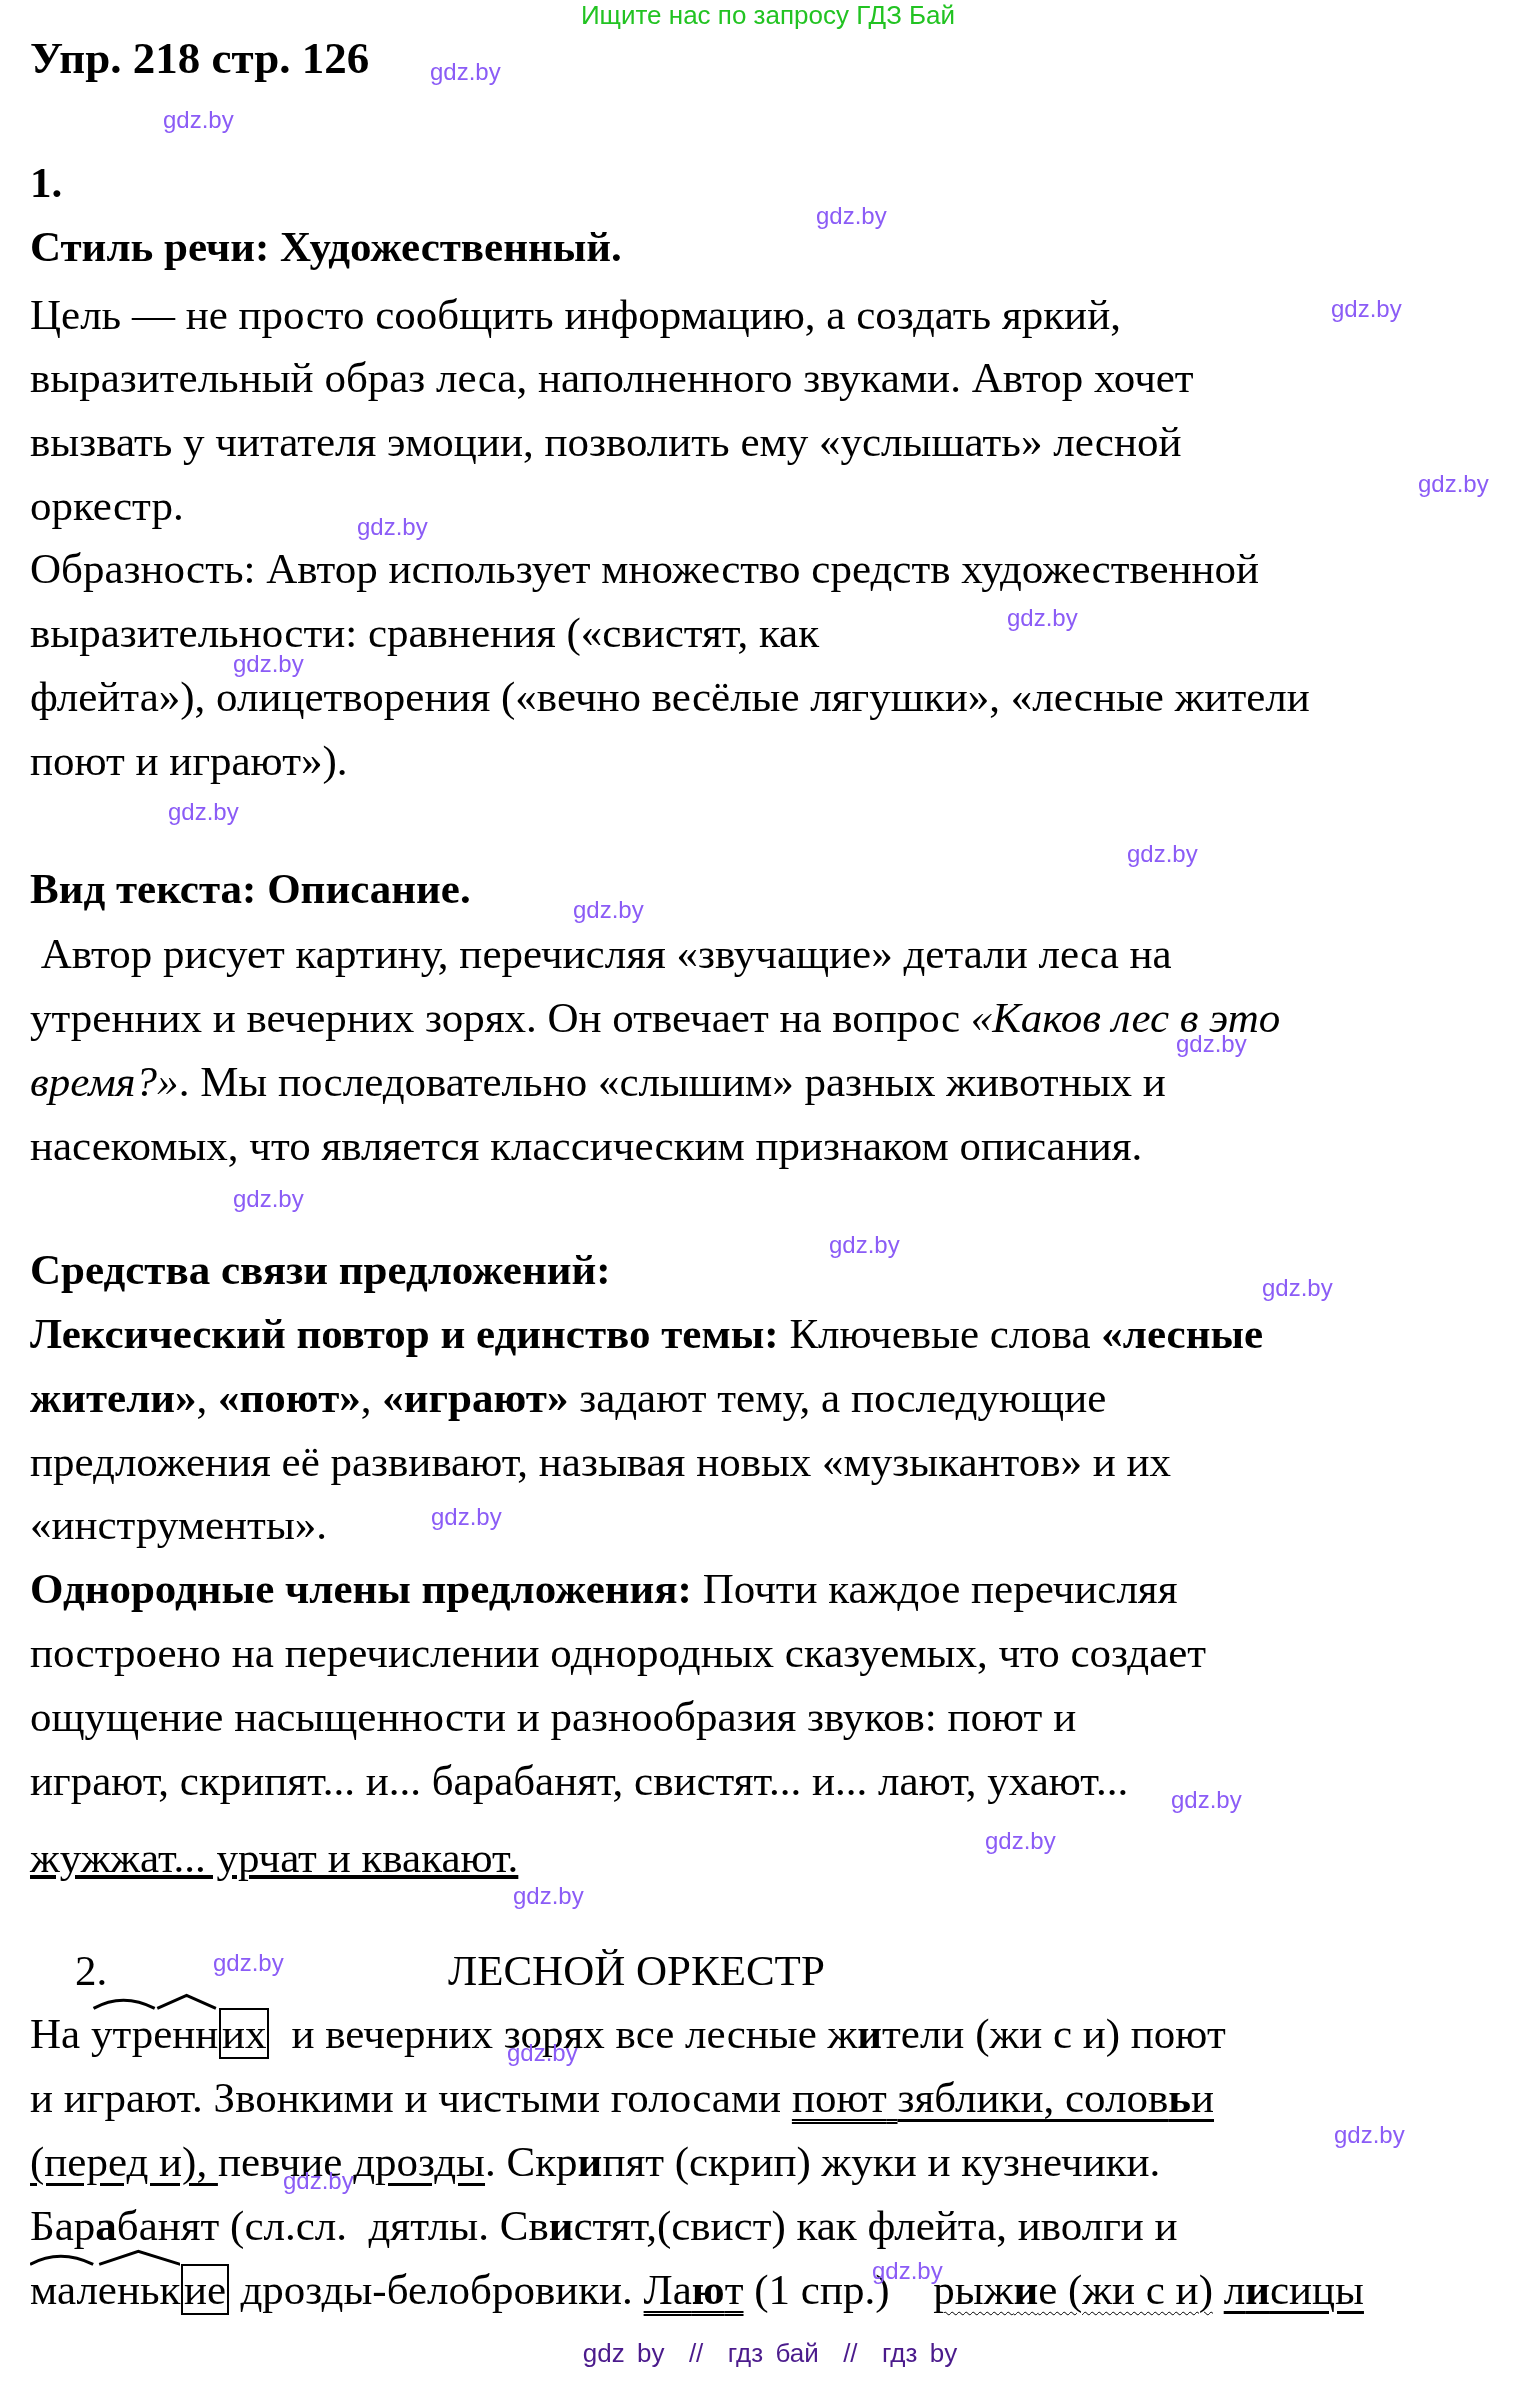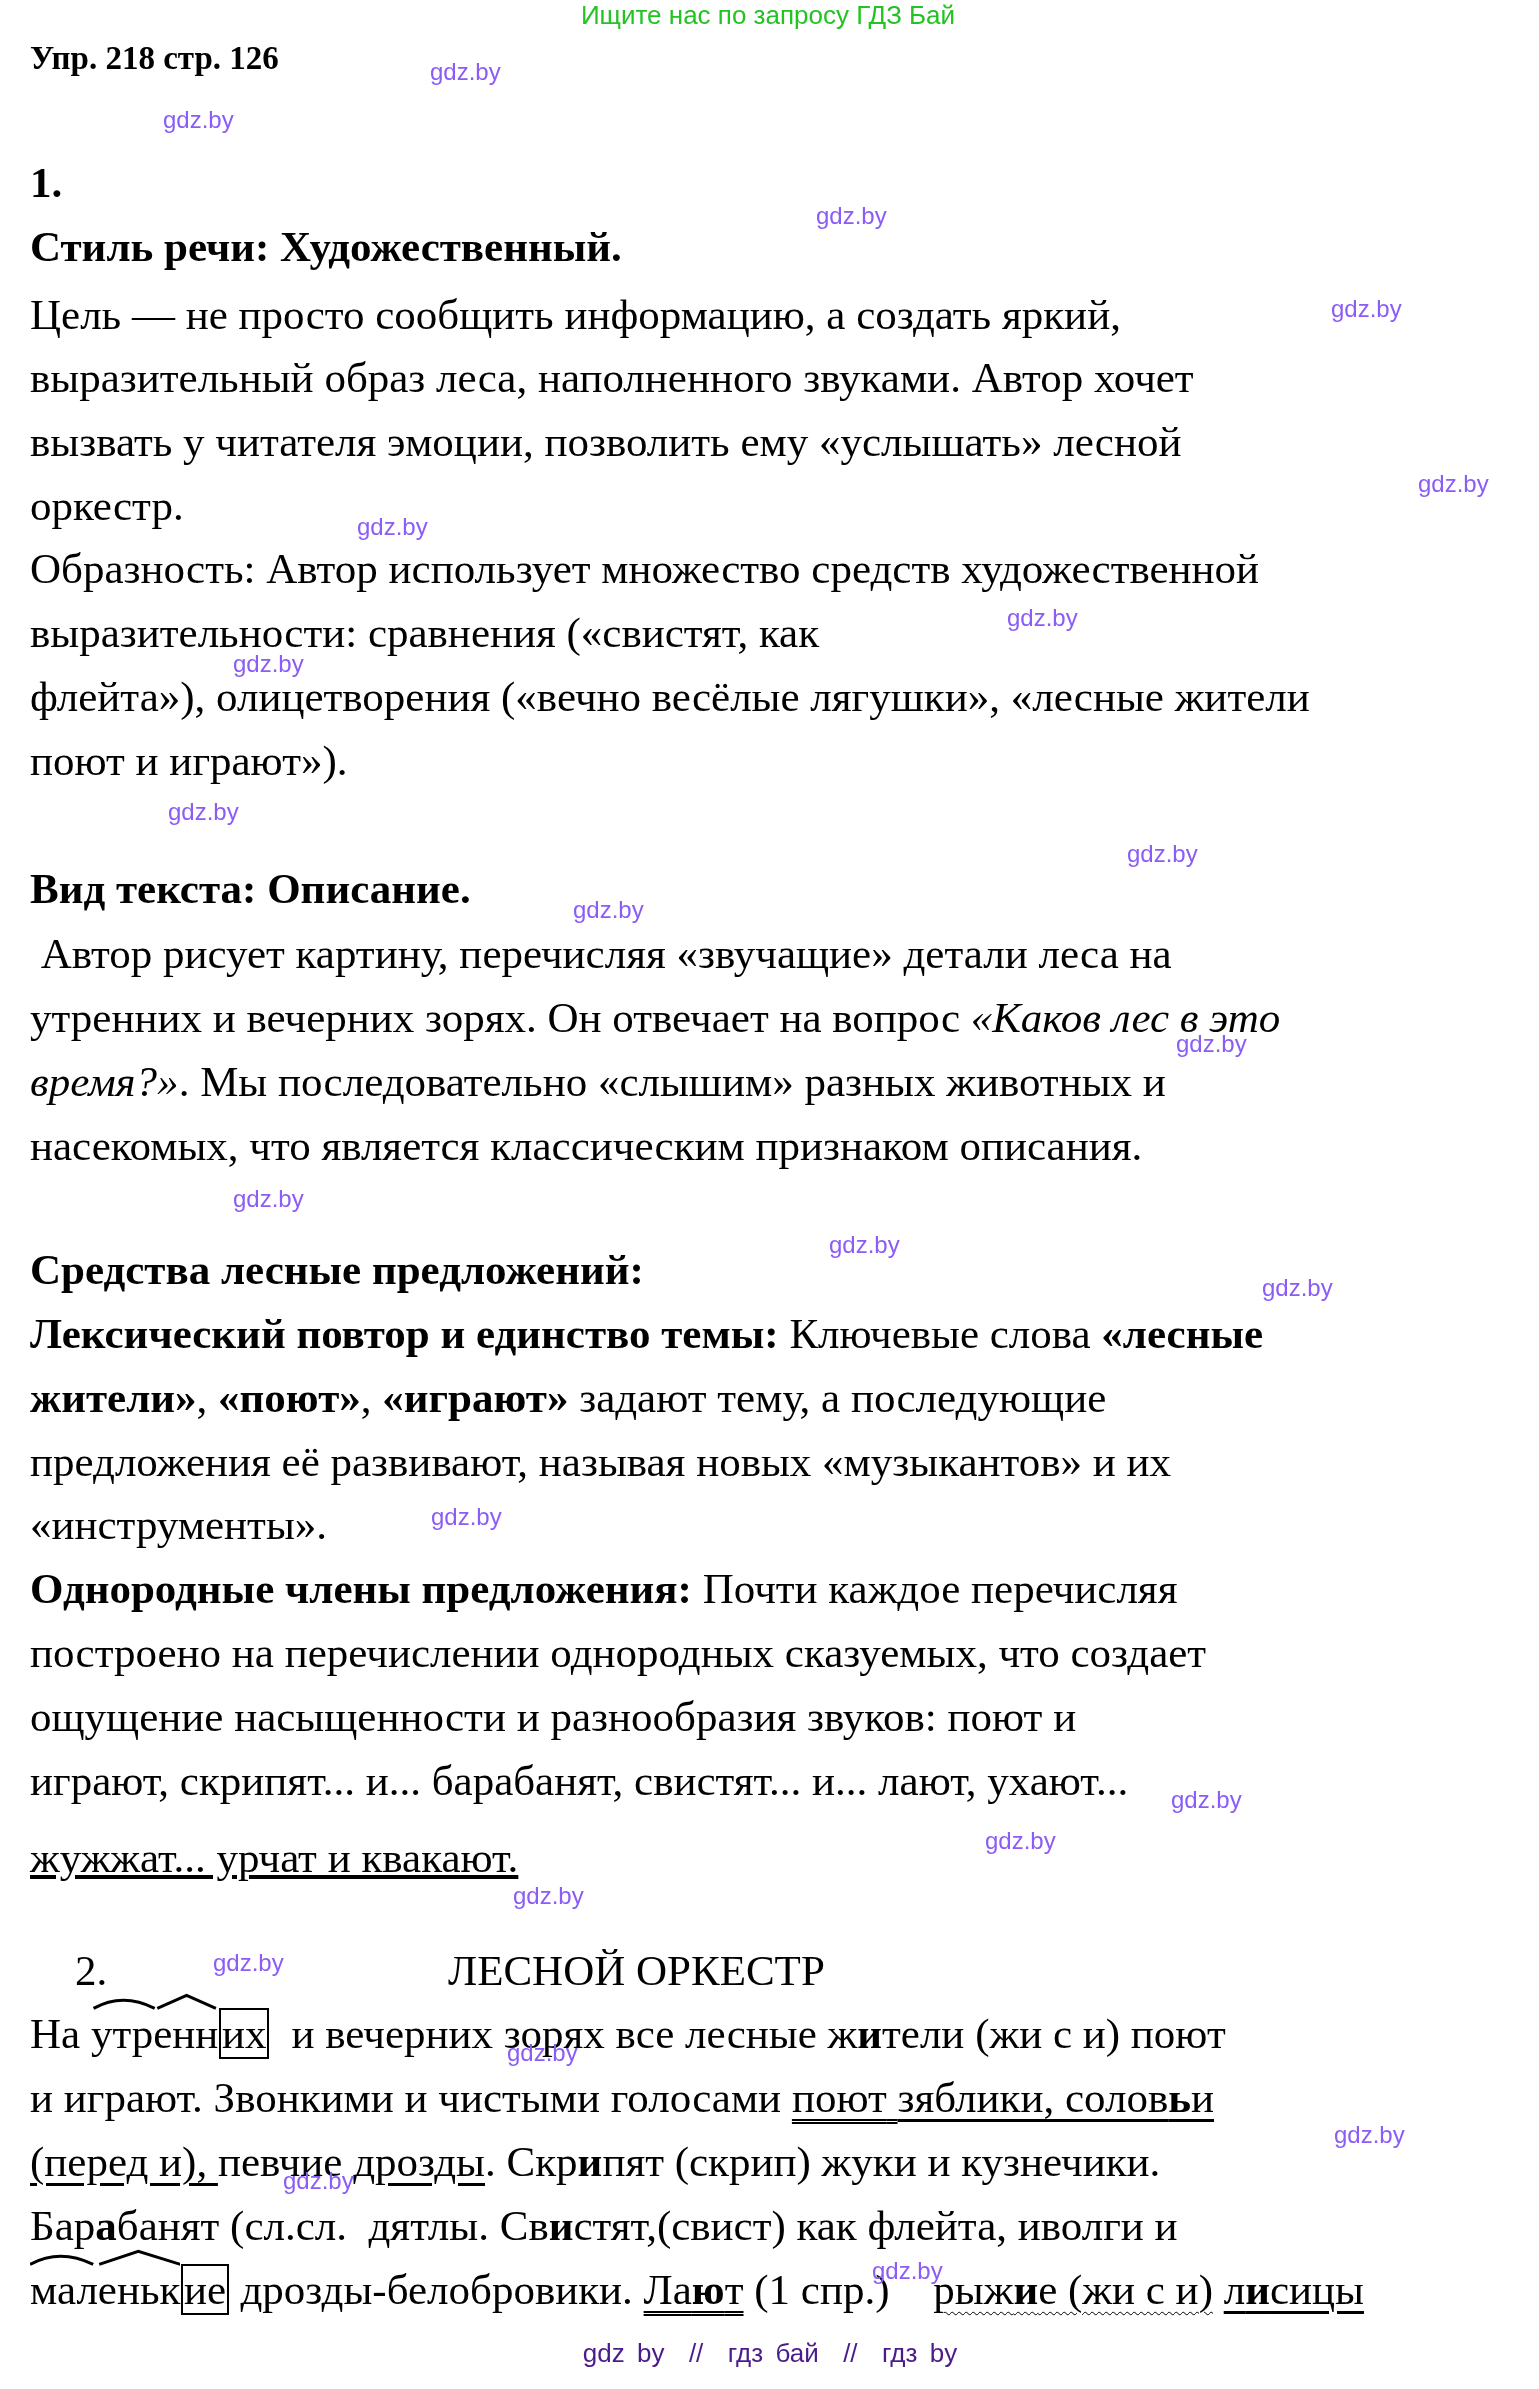--- a/index.html
+++ b/index.html
@@ -9,21 +9,21 @@
             font-family: "Liberation Sans", sans-serif; font-size: 26px; line-height: 30px;
             color: #22c322; }
   .footer { position: absolute; left: 0; top: 2338px; width: 1540px; text-align: center;
             font-family: "Liberation Sans", sans-serif; font-size: 26px; line-height: 30px;
             color: #4b1b8c; word-spacing: 5px; }
   .line { position: absolute; left: 30px; font-size: 43px; line-height: 50px; white-space: nowrap; }
   .b { font-weight: bold; }
   .i { font-style: italic; }
   .wm { position: absolute; font-family: "Liberation Sans", sans-serif; font-size: 24px;
         line-height: 28px; color: #8b5cf6; white-space: nowrap; }
-  .title { font-size: 33px; font-weight: bold; }
+  .title { font-size: 45px; font-weight: bold; }
   .mark-b { font-weight: bold; }
   .u-single { text-decoration: underline; text-decoration-thickness: 2.5px; text-underline-offset: 6.6px; }
   .u-double { text-decoration: underline double; text-decoration-thickness: 1.7px; text-underline-offset: 6.6px; }
   .u-wavy { text-decoration: underline wavy; text-decoration-thickness: 0.8px; text-underline-offset: 6.6px; margin-left: 33px; }
   .boxed { border: 2.5px solid #000; padding: 0 0.8px; margin: 0 0.8px; }
   .arc-wrap { position: relative; display: inline-block; }
   .arc { position: absolute; left: 0; top: -16.6px; width: 100%; height: 18px; }
 </style>
 </head>
 <body>
@@ -42,21 +42,21 @@
 <div class="line" style="top:608px;">выразительности: сравнения («свистят, как</div>
 <div class="line" style="top:672px;">флейта»), олицетворения («вечно весёлые лягушки», «лесные жители</div>
 <div class="line" style="top:736px;">поют и играют»).</div>
 
 <div class="line b" style="top:864px;">Вид текста: Описание.</div>
 <div class="line" style="top:929px;white-space:pre;"> Автор рисует картину, перечисляя «звучащие» детали леса на</div>
 <div class="line" style="top:993px;"><span>утренних и вечерних зорях. Он отвечает на вопрос </span><span class="i">«Каков лес в это</span></div>
 <div class="line" style="top:1057px;"><span class="i">время?»</span><span>. Мы последовательно «слышим» разных животных и</span></div>
 <div class="line" style="top:1121px;">насекомых, что является классическим признаком описания.</div>
 
-<div class="line b" style="top:1245px;">Средства лесные предложений:</div>
+<div class="line b" style="top:1245px;">Средства связи предложений:</div>
 <div class="line" style="top:1309px;"><span class="b">Лексический повтор и единство темы:</span><span> Ключевые слова </span><span class="b">«лесные</span></div>
 <div class="line" style="top:1373px;"><span class="b">жители»</span><span>, </span><span class="b">«поют»</span><span>, </span><span class="b">«играют»</span><span> задают тему, а последующие</span></div>
 <div class="line" style="top:1437px;">предложения её развивают, называя новых «музыкантов» и их</div>
 <div class="line" style="top:1500px;">«инструменты».</div>
 
 <div class="line" style="top:1564px;"><span class="b">Однородные члены предложения:</span><span> Почти каждое перечисляя</span></div>
 <div class="line" style="top:1628px;">построено на перечислении однородных сказуемых, что создает</div>
 <div class="line" style="top:1692px;">ощущение насыщенности и разнообразия звуков: поют и</div>
 <div class="line" style="top:1756px;">играют, скрипят... и... барабанят, свистят... и... лают, ухают...</div>
 <div class="line" style="top:1833px;text-decoration:underline;">жужжат... урчат и квакают.</div>

